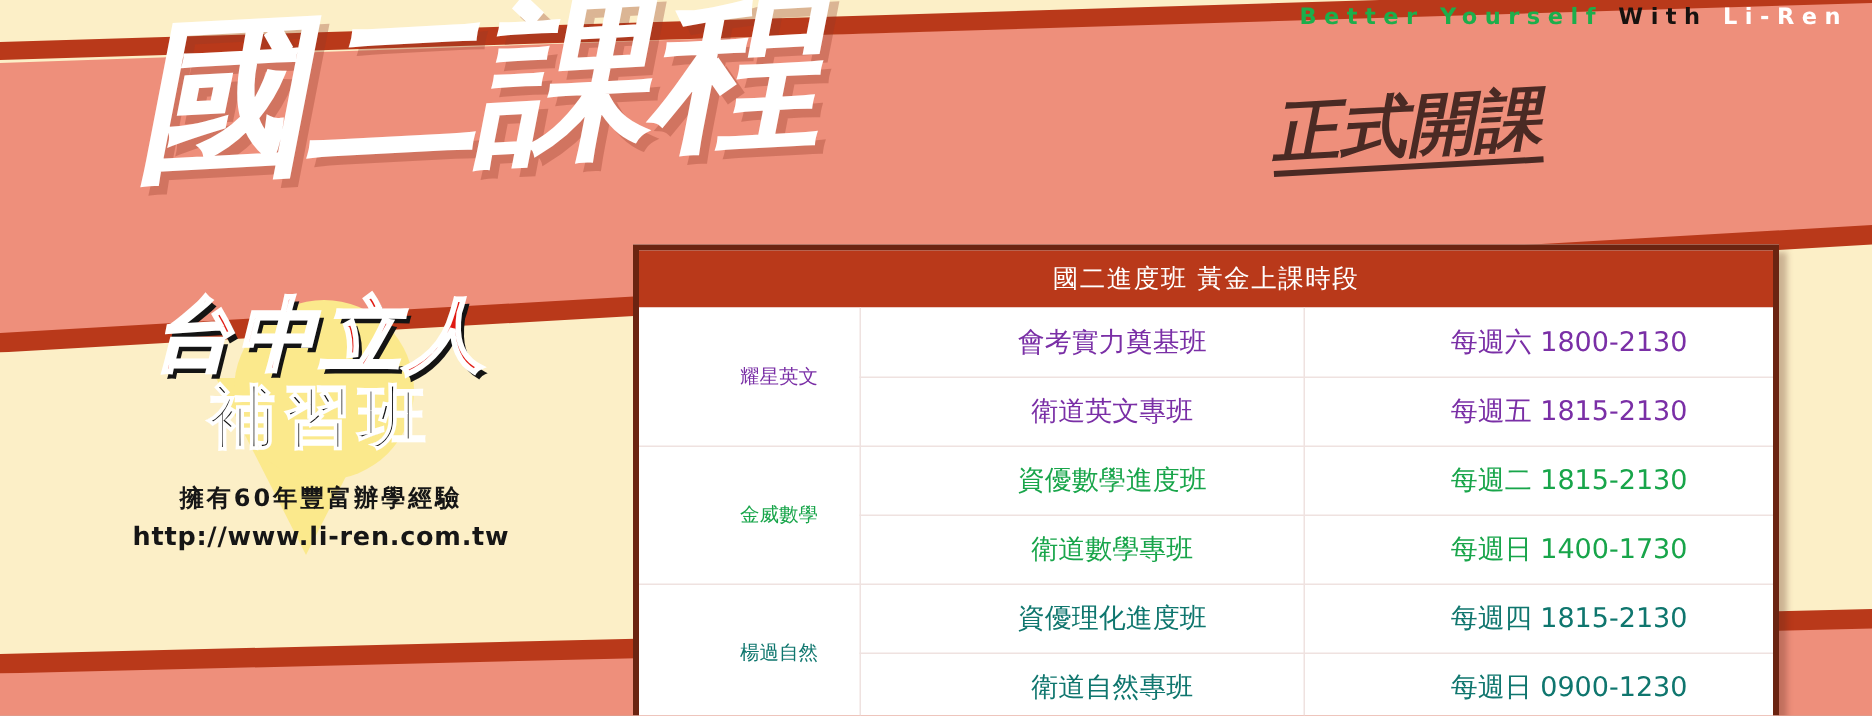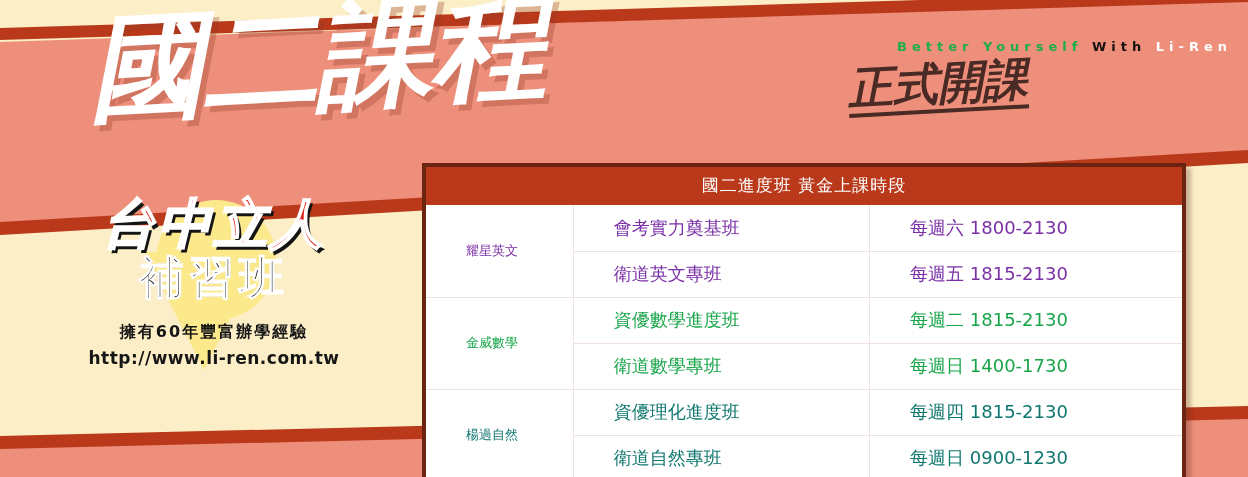--- a/index.html
+++ b/index.html
@@ -37,22 +37,22 @@
     clip-path: polygon(0 222px, 1248px 150px, 1248px 163px, 0 235px);
   }
   .rule-bot {
     background: #B9391A;
     clip-path: polygon(0 436px, 1248px 406px, 1248px 419px, 0 449px);
   }
 
   
   .tagline {
     position: absolute; top: 2px; right: 16px;
-    font-size: 13px; font-weight: bold; letter-spacing: 5px;
-    white-space: nowrap; z-index: 6; margin-top: 37px;
+    font-size: 15px; font-weight: bold; letter-spacing: 5px;
+    white-space: nowrap; z-index: 6;
   }
   .tg-green { color: #1CAE4B; }
   .tg-black { color: #17120F; }
   .tg-white { color: #FFFFFF; }
 
   
   .headline {
     position: absolute; left: 88px; top: 12px;
     font-size: 116px; line-height: 1;
     font-weight: bold; font-style: italic;
@@ -135,21 +135,21 @@
   }
   table { width: 100%; border-collapse: collapse; }
   .thead-cell {
     background: #B9391A; color: #FFFFFF;
     font-size: 17px; font-weight: normal;
     text-align: center; letter-spacing: 1px;
     padding: 7px 8px 8px;
   }
   td {
     background: #FFFFFF;
-    text-align: left;
+    text-align: center;
     font-size: 18px;
     height: 46px;
     border-bottom: 1px solid #EFE2E0;
     border-right: 1px solid #EFE2E0;
     padding-left: 40px;
   }
   td:last-child { border-right: none; }
   tr:last-child td { border-bottom: none; }
   .col-subject { width: 148px; font-size: 13px; }
   .col-course  { width: 298px; }

